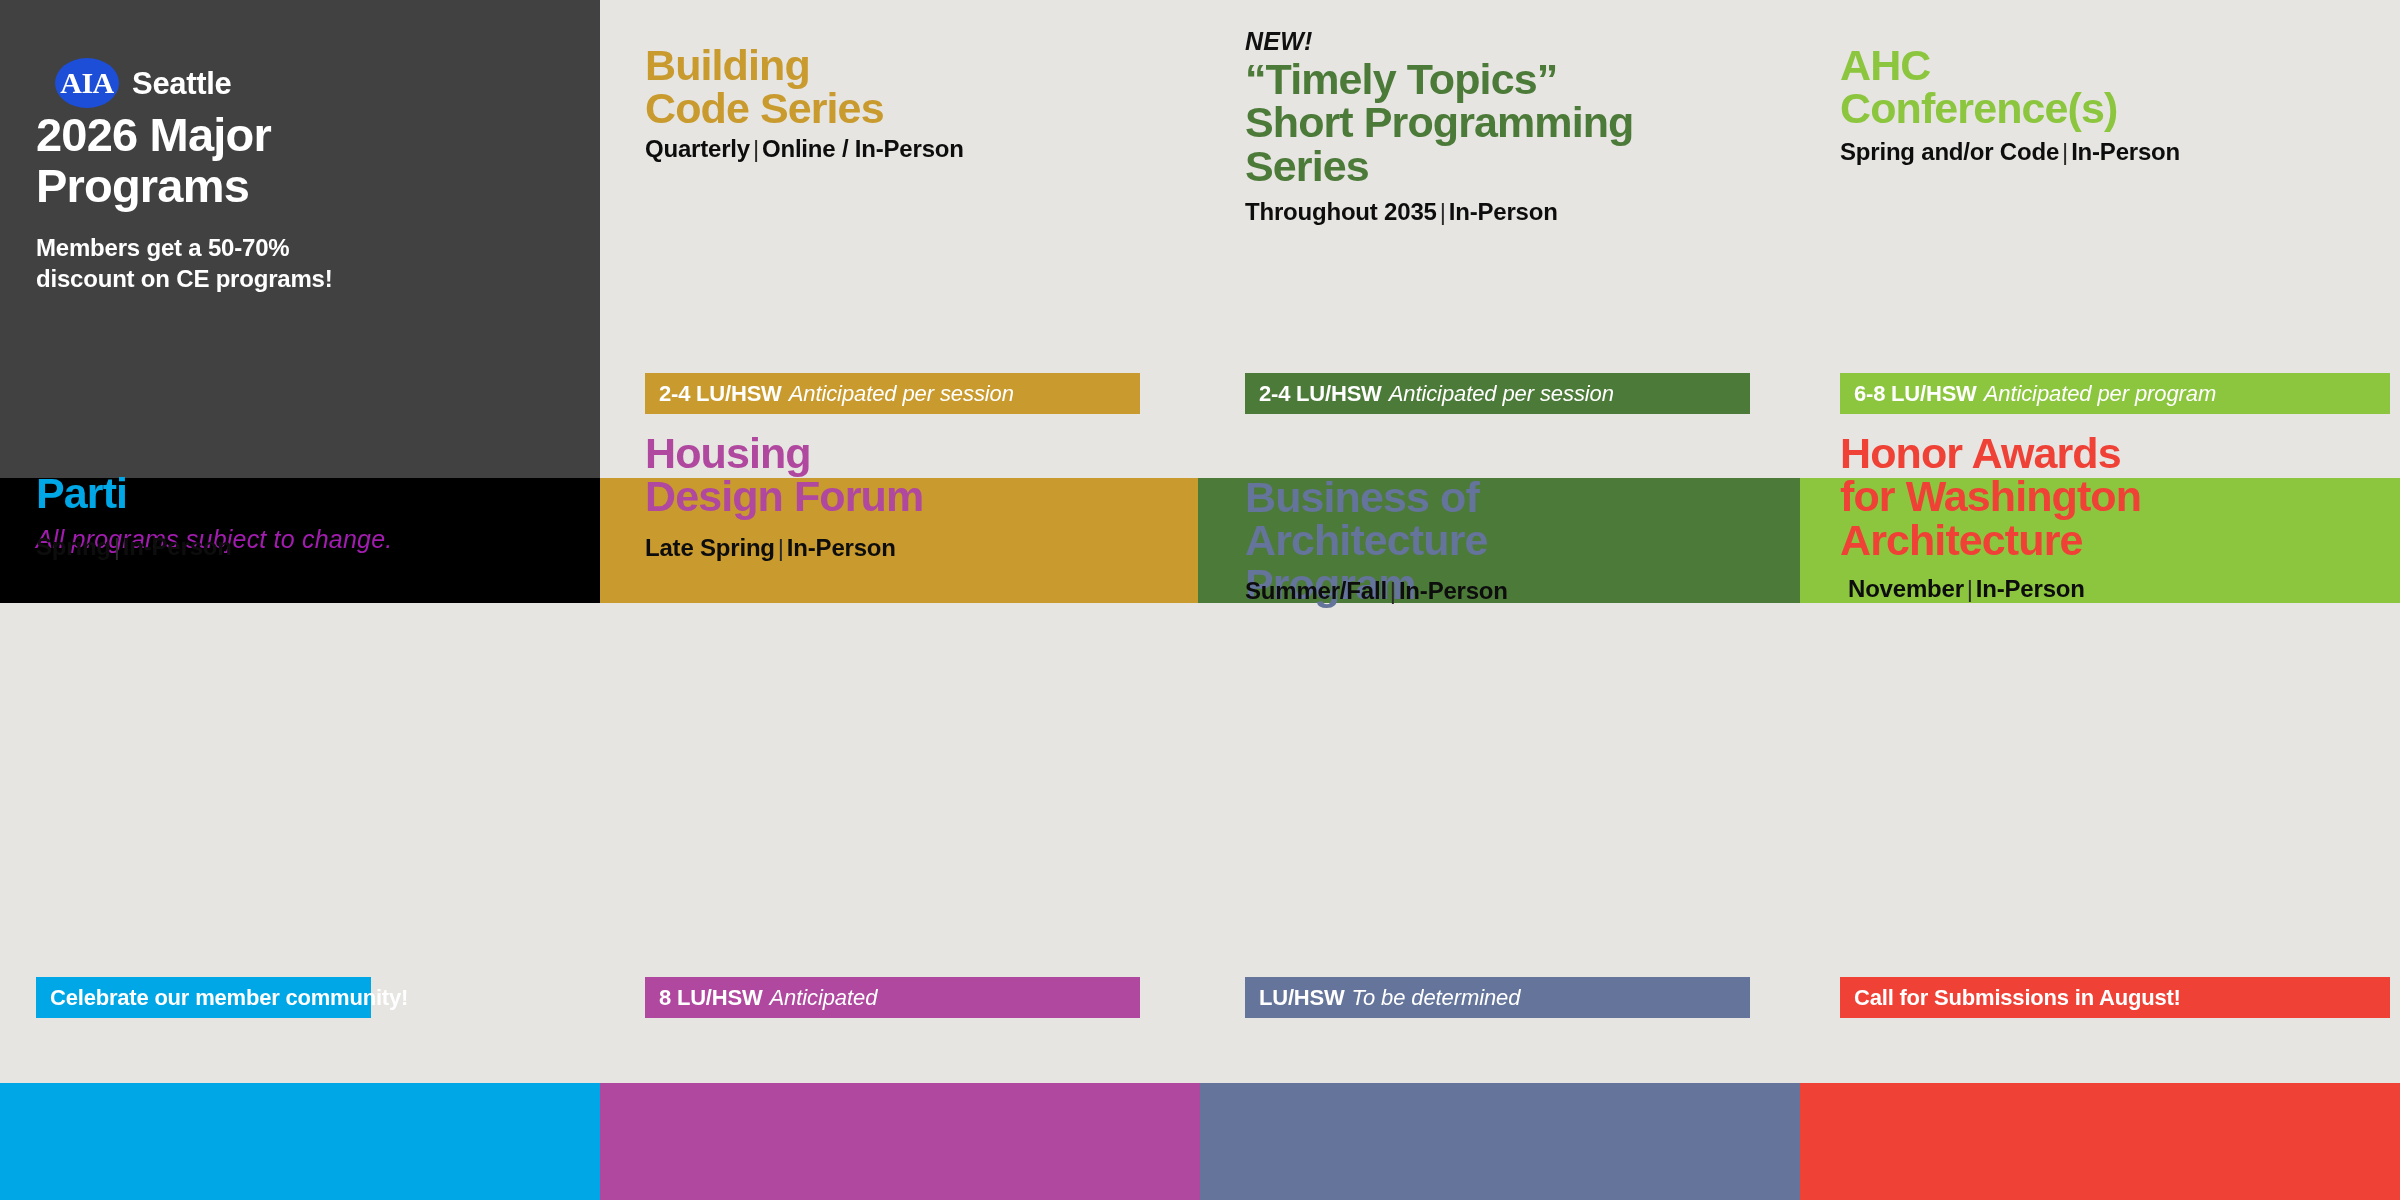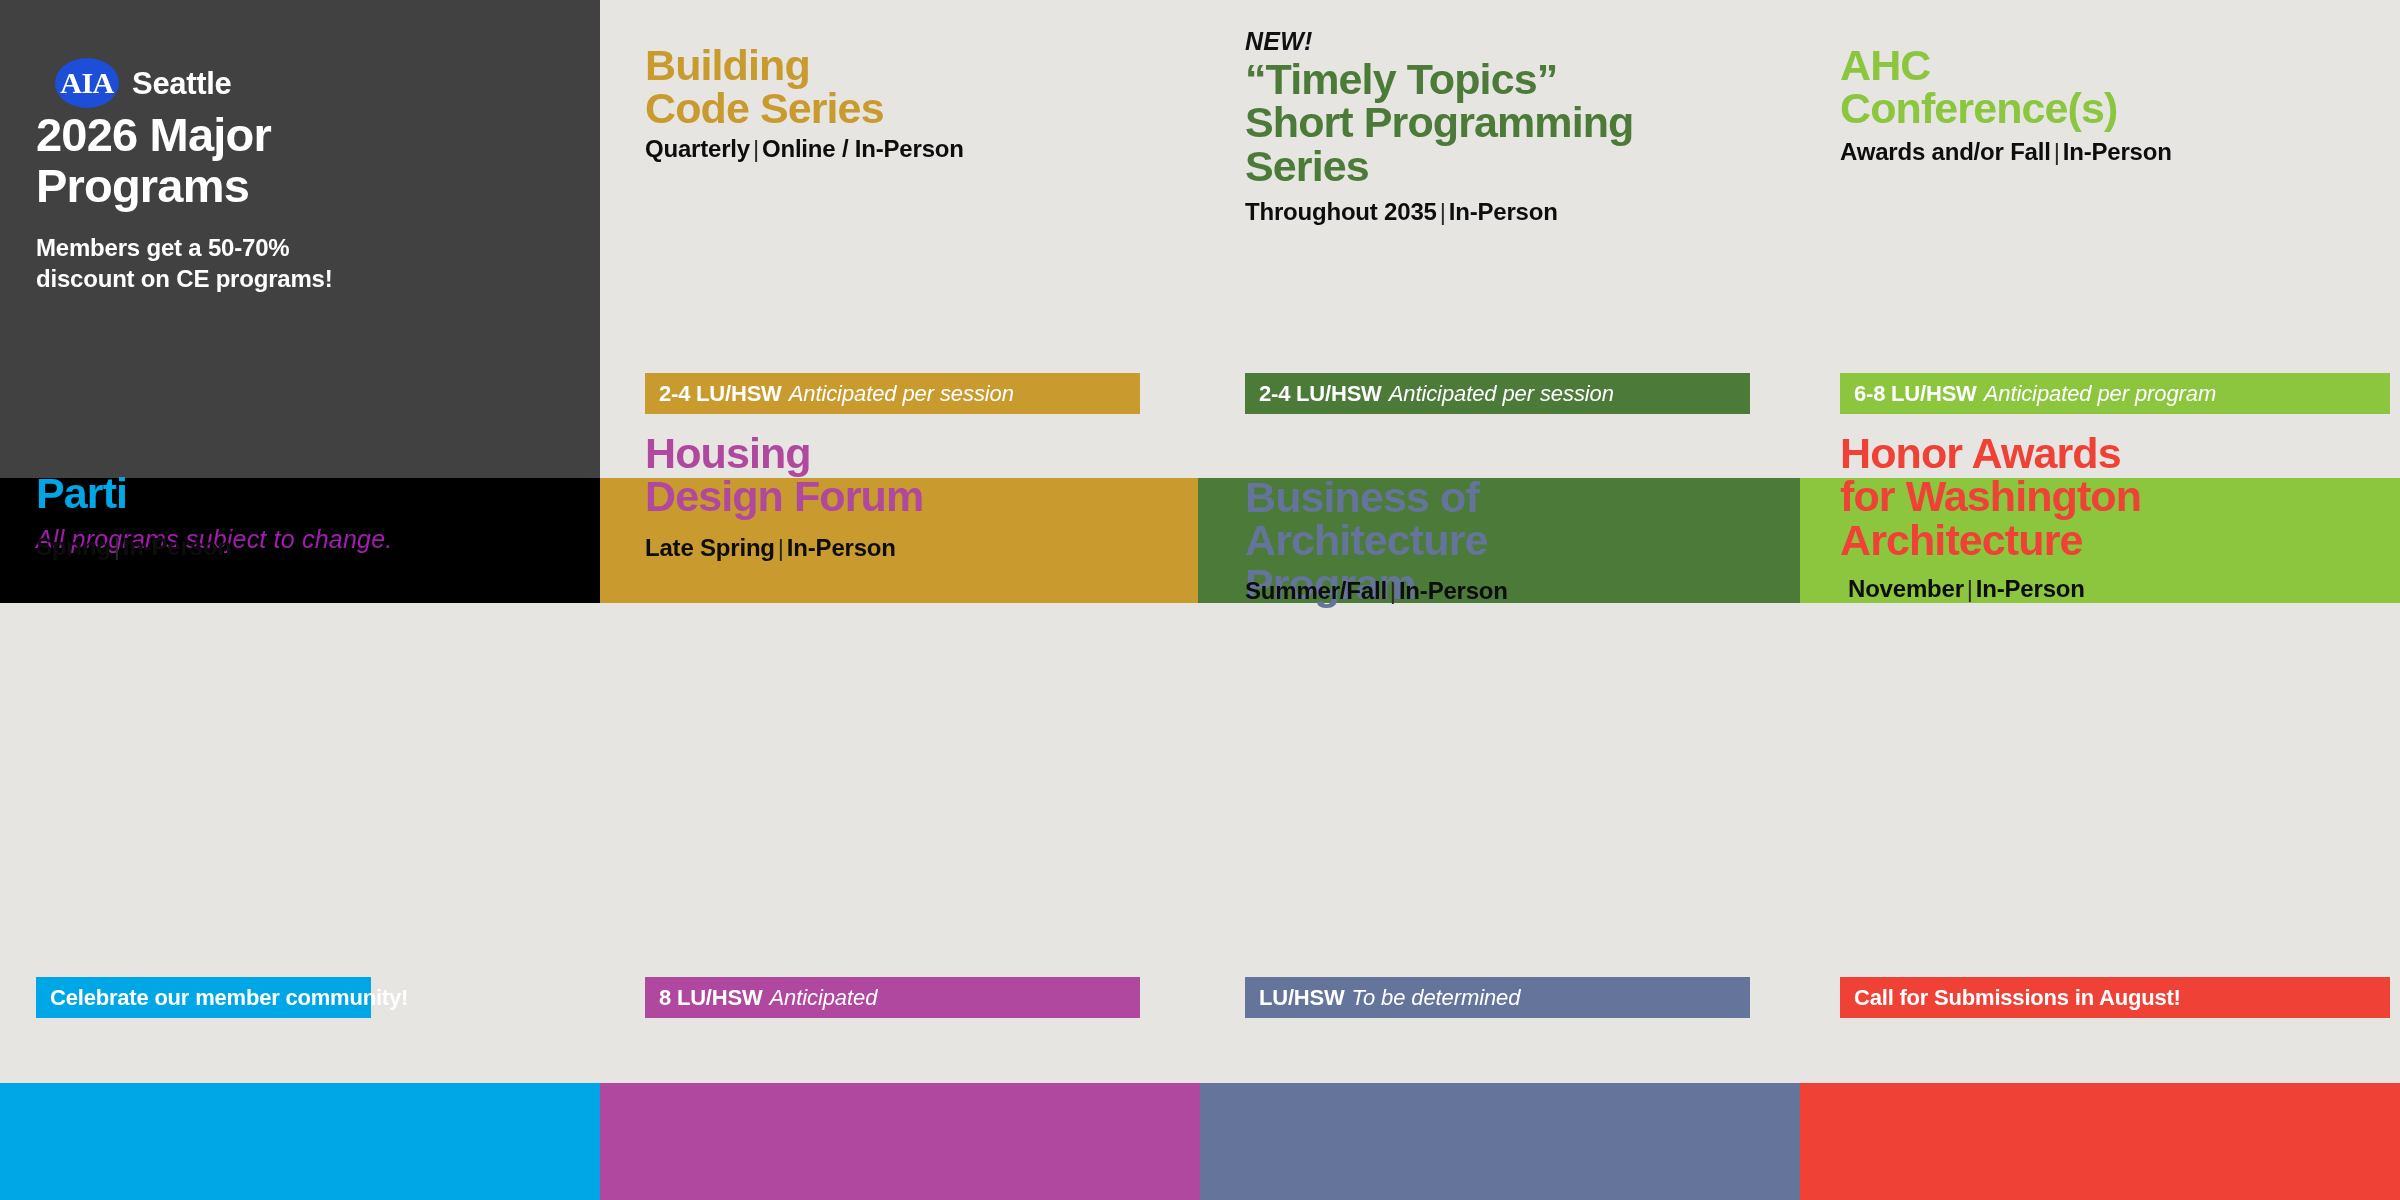--- a/index.html
+++ b/index.html
@@ -115,21 +115,21 @@
       <div class="card card-title" style="left: 1245px; top: 58px; color: rgb(76, 122, 56); width: 545px;">“Timely Topics”
 Short Programming
 Series</div>
       <div class="card card-meta" style="left: 1245px; top: 198px;"><span>Throughout 2035</span><span class="sep">|</span><span>In-Person</span></div>
       <div class="badge" style="left: 1245px; top: 373px; width: 505px; background: rgb(76, 122, 56);">
         <b>2-4 LU/HSW</b>
         <i>Anticipated per session</i>
       </div>
       <div class="card card-title" style="left: 1840px; top: 44px; color: rgb(140, 198, 63); width: 590px;">AHC
 Conference(s)</div>
-      <div class="card card-meta" style="left: 1840px; top: 138px;"><span>Awards and/or Fall</span><span class="sep">|</span><span>In-Person</span></div>
+      <div class="card card-meta" style="left: 1840px; top: 138px;"><span>Spring and/or Code</span><span class="sep">|</span><span>In-Person</span></div>
       <div class="badge" style="left: 1840px; top: 373px; width: 550px; background: rgb(140, 198, 63);">
         <b>6-8 LU/HSW</b>
         <i>Anticipated per program</i>
       </div>
       <div class="card card-title" style="left: 36px; top: 472px; color: rgb(0, 167, 231); width: 375px;">Parti</div>
       <div class="card card-meta" style="left: 36px; top: 533px;"><span>Spring</span><span class="sep">|</span><span>In-Person</span></div>
       <div class="badge" style="left: 36px; top: 977px; width: 335px; background: rgb(0, 167, 231);">
         <span class="solo">Celebrate our member community!</span>
       </div>
       <div class="card card-title" style="left: 645px; top: 432px; color: rgb(176, 72, 159); width: 535px;">Housing

